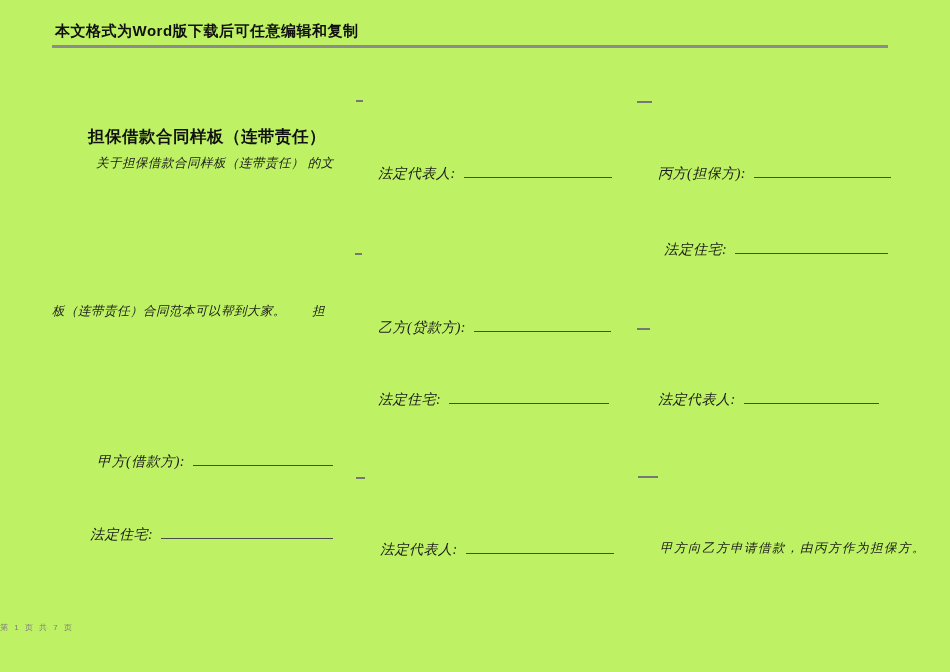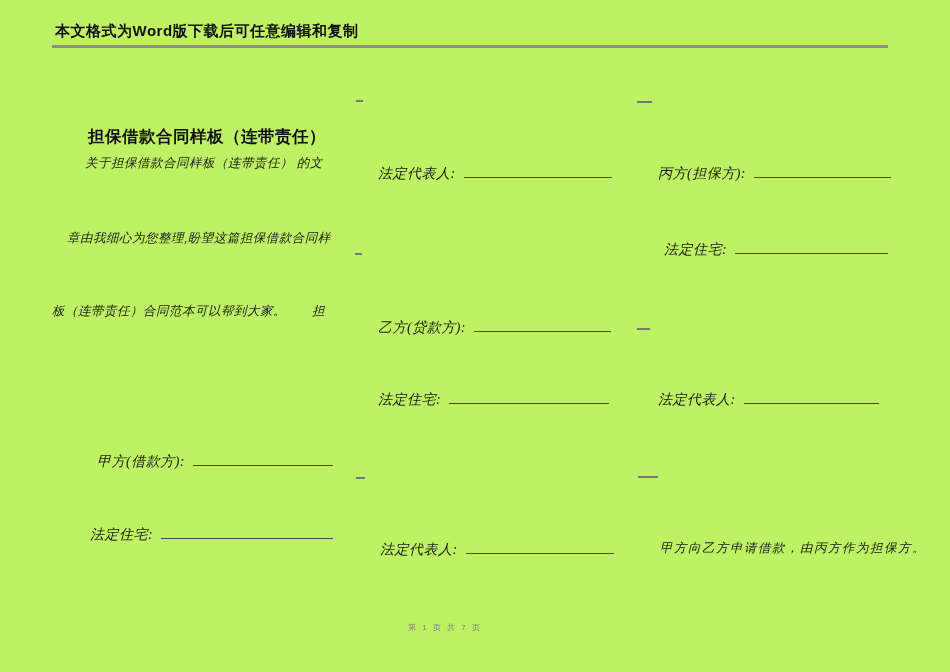--- a/index.html
+++ b/index.html
@@ -51,37 +51,36 @@
     margin-left:8px;
     vertical-align:baseline;
   }
   .w135{width:135px}.w137{width:137px}.w140{width:140px}
   .w148{width:148px}.w153{width:153px}.w160{width:160px}.w172{width:172px}
   
   .dash{position:absolute;height:2px;background:#777;}
   
   .footer{
     position:absolute;left:0;top:622px;width:890px;
-    text-align:center;
+    text-align:left;
     font-family:"Liberation Sans", sans-serif;
     font-size:8px;color:#7d7d7d;letter-spacing:2px;
   }
 </style>
 </head>
 <body>
 
 <div class="page">
 
   <div class="header-notice">本文格式为Word版下载后可任意编辑和复制</div>
   <div class="header-rule"></div>
 
   <div class="doc-title">担保借款合同样板（连带责任）</div>
 
-  <div class="para-line body-text" style="left:85px;top:155px;">关于担保借款合同样板（连带责任） 的文</div>
-  <div class="para-line body-text" style="left:67px;top:230px;">章由我细心为您整理,盼望这篇担保借款合同样</div>
+  <div class="para-line body-text" style="left:96px;top:155px;">关于担保借款合同样板（连带责任） 的文</div>
   <div class="para-line body-text" style="left:52px;top:303px;">板（连带责任）合同范本可以帮到大家。　　担</div>
 
   <div class="field-row" style="left:97px;top:452px;">
     <span class="field-label">甲方(借款方):</span><span class="blank-line w140"></span>
   </div>
   <div class="field-row" style="left:90px;top:525px;">
     <span class="field-label">法定住宅:</span><span class="blank-line w172"></span>
   </div>
 
   <div class="field-row" style="left:378px;top:164px;">

